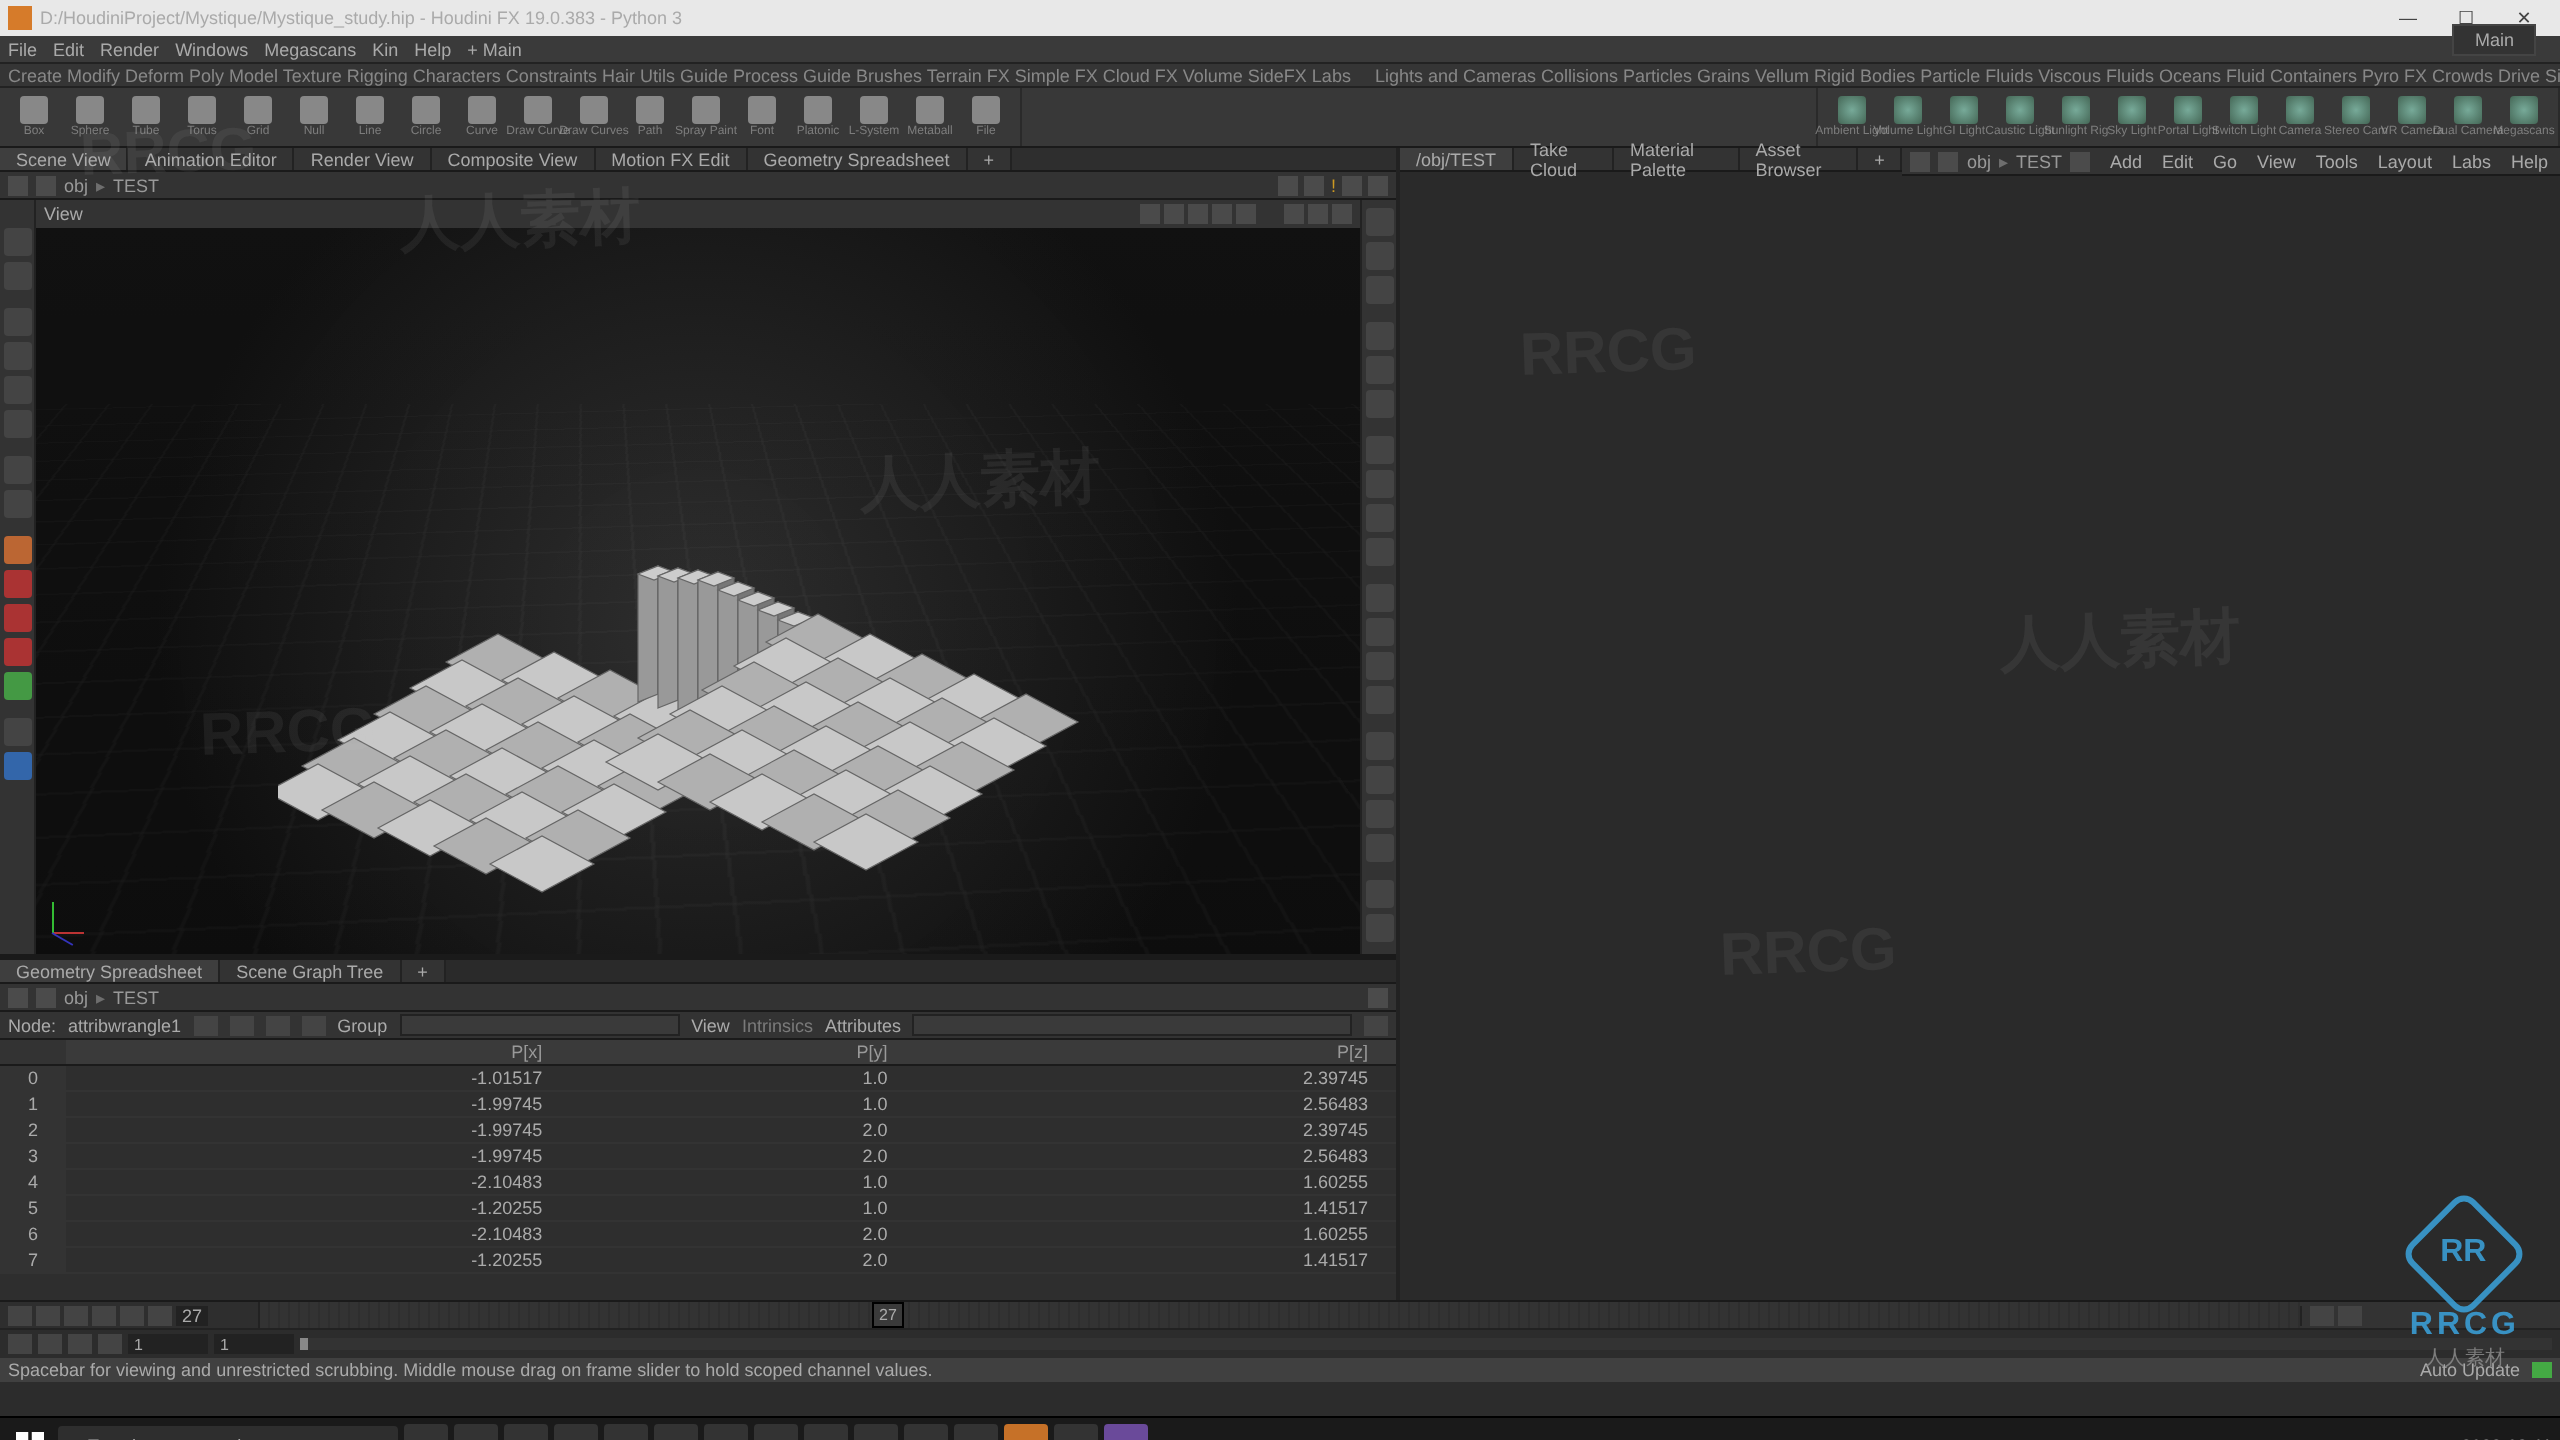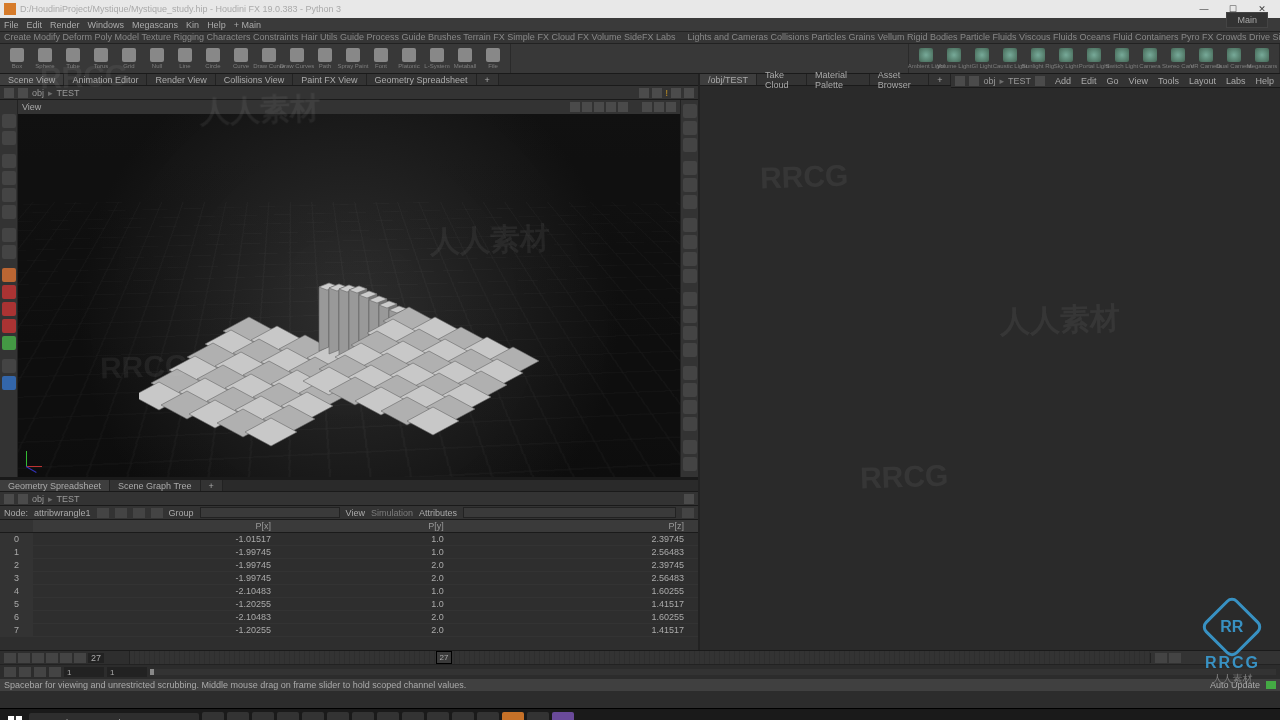--- a/index.html
+++ b/index.html
@@ -3,21 +3,21 @@
 <meta charset="utf-8">
 <style>
 *{margin:0;padding:0;box-sizing:border-box;font-family:Arial,sans-serif;font-size:9px;color:#aaa;user-select:none}
 body{background:#2a2a2a;width:1280px;height:720px;overflow:hidden;position:relative}
 .titlebar{height:18px;background:#e8e8e8;display:flex;align-items:center;padding:4px 4px;color:#333;font-size:10px}
 .titlebar .icon{width:12px;height:12px;background:#d67b2a;margin-right:4px}
 .titlebar .buttons{margin-left:auto;display:flex;gap:1px}
 .titlebar .buttons span{width:28px;height:16px;display:flex;align-items:center;justify-content:center;color:#444}
 .menubar{height:14px;background:#3a3a3a;display:flex;align-items:center;padding:0 4px;gap:8px;font-size:9px;border-bottom:1px solid #222}
 .menubar span{white-space:nowrap}
-.shelfbar{height:12px;background:#353535;display:flex;align-items:flex-start;padding:0 4px;gap:6px;font-size:8px;border-bottom:1px solid #222;overflow:hidden}
+.shelfbar{height:12px;background:#353535;display:flex;align-items:center;padding:0 4px;gap:6px;font-size:8px;border-bottom:1px solid #222;overflow:hidden}
 .shelfbar span{white-space:nowrap;opacity:.7}
 .toolshelf{height:30px;background:#383838;display:flex;align-items:center;border-bottom:1px solid #1a1a1a}
 .shelf-group{display:flex;height:100%;align-items:center;border-right:1px solid #2a2a2a;padding:0 3px}
 .shelf-btn{width:28px;height:26px;display:flex;flex-direction:column;align-items:center;justify-content:center;gap:1px}
 .shelf-btn .ico{width:14px;height:14px;background:#555;border-radius:2px}
 .shelf-btn .lbl{font-size:6px;white-space:nowrap;opacity:.6}
 .ico.amb{background:radial-gradient(circle,#7a9,#465)}
 .ico.mid{background:#888}
 .body{display:flex;height:576px}
 .left-panel{width:700px;display:flex;flex-direction:column;border-right:2px solid #222}
@@ -276,22 +276,22 @@
     </div>
 </div>
 
 <div class="body">
 
   <div class="left-panel">
     <div class="pane-tabs" id="lefttabs">
         <div class="pane-tab active">Scene View</div>
         <div class="pane-tab">Animation Editor</div>
         <div class="pane-tab">Render View</div>
-        <div class="pane-tab">Collisions View</div>
-        <div class="pane-tab">Paint FX View</div>
+        <div class="pane-tab">Composite View</div>
+        <div class="pane-tab">Motion FX Edit</div>
         <div class="pane-tab">Geometry Spreadsheet</div>
         <div class="pane-tab">+</div>
       </div>
     <div class="path-bar">
       <span class="ico-sm"></span>
       <span class="ico-sm"></span>
       <span class="crumb">obj</span>
       <span class="sep">▸</span>
       <span class="crumb">TEST</span>
       <div class="right">
@@ -491,21 +491,21 @@
       <div class="ss-ctrl">
         <span>Node:</span>
         <span>attribwrangle1</span>
         <span class="btn"></span>
         <span class="btn"></span>
         <span class="btn"></span>
         <span class="btn"></span>
         <span>Group</span>
         <div class="field"></div>
         <span>View</span>
-        <span style="opacity:.6">Simulation</span>
+        <span style="opacity:.6">Intrinsics</span>
         <span>Attributes</span>
         <div class="field" style="flex:1"></div>
         <span class="btn"></span>
       </div>
       <div class="ss-table">
         <table id="sstable">
             <tbody>
               <tr>
                 <th></th>
                 <th>P[x]</th>

